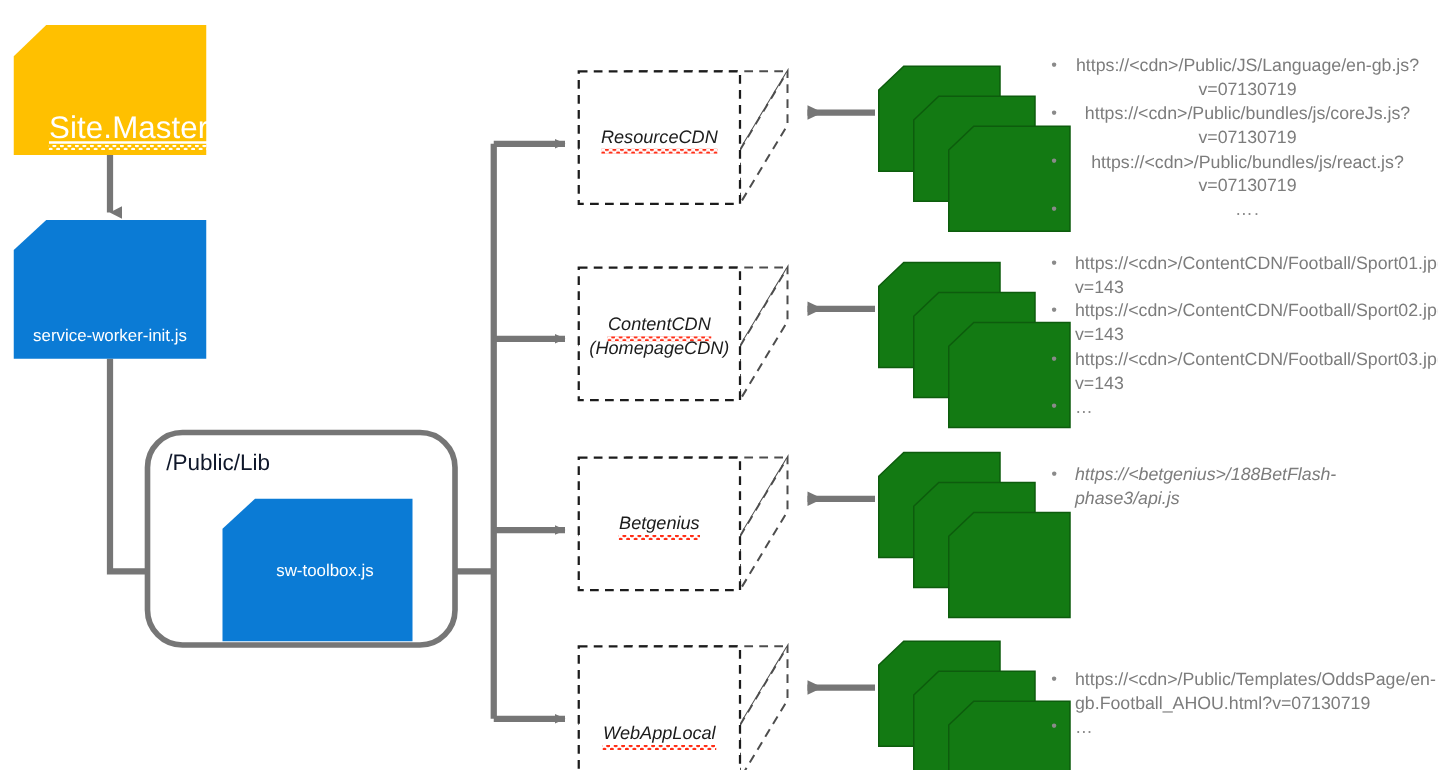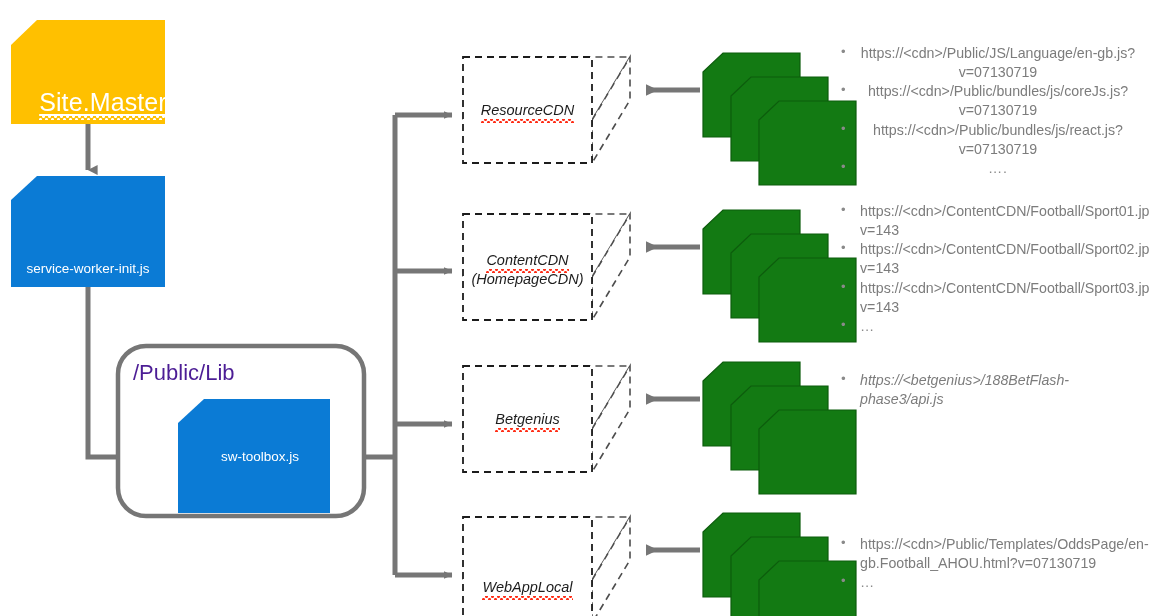--- a/index.html
+++ b/index.html
@@ -31,22 +31,22 @@
   .shape-label{
     color:#ffffff;
     text-align:center;
   }
   .title-lbl{
     font-size:25px;
     letter-spacing:.1px;
   }
   .sub-lbl{ font-size:13.5px; }
   .group-lbl{
-    color:#4c1d95;
-    font-size:22px;
+    color:#0f172a;
+    font-size:18px;
   }
   .cube-lbl{
     position:absolute;
     color:#1c1c1c;
     font-size:14.5px;
     text-align:center;
     line-height:1.3;
     white-space:nowrap;
     font-style:italic;
   }

